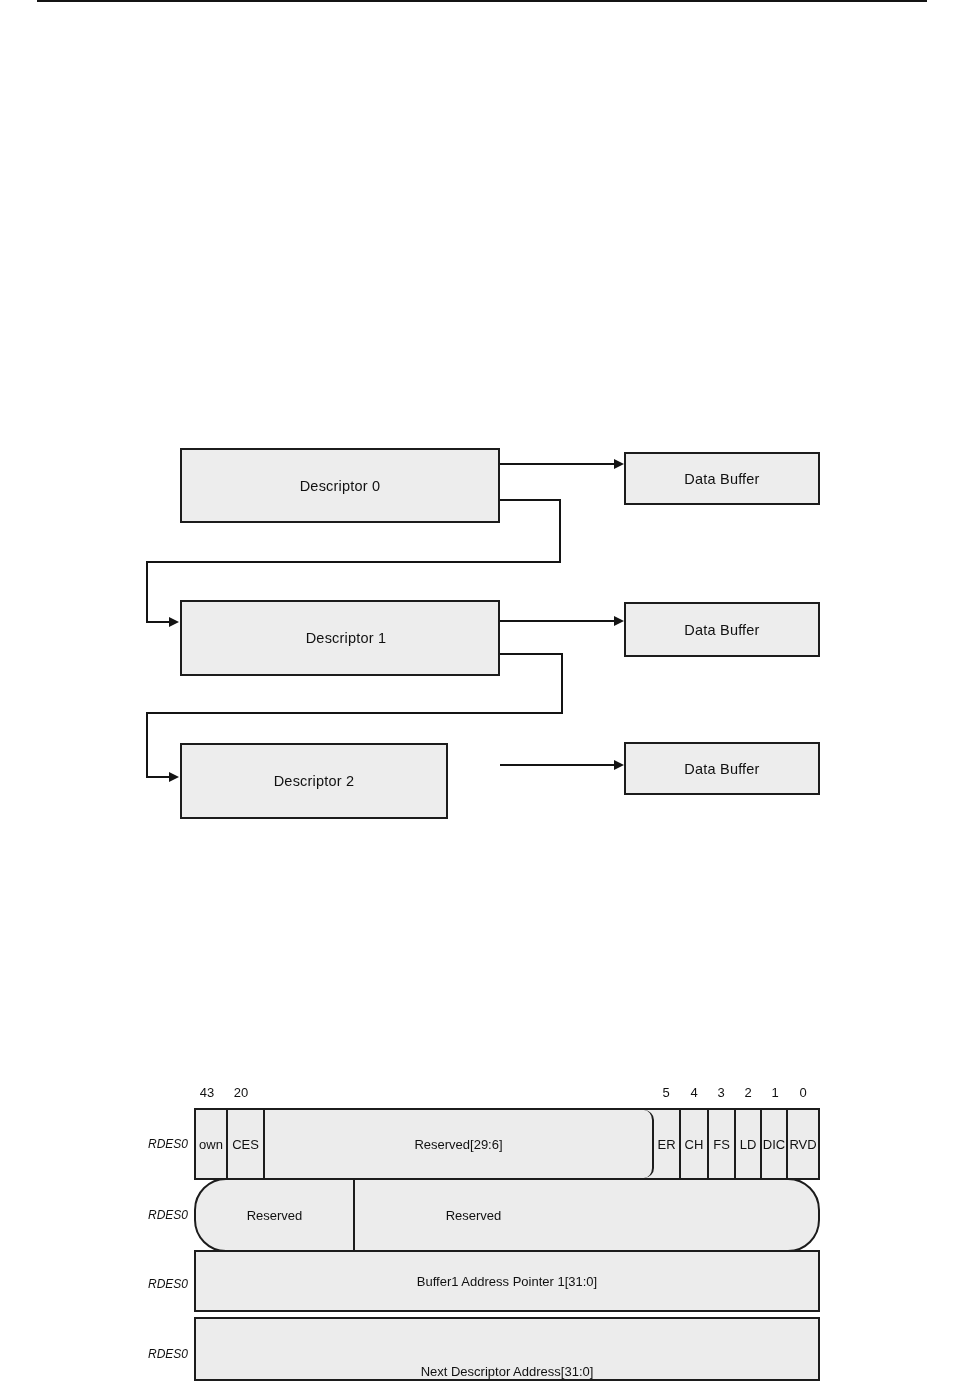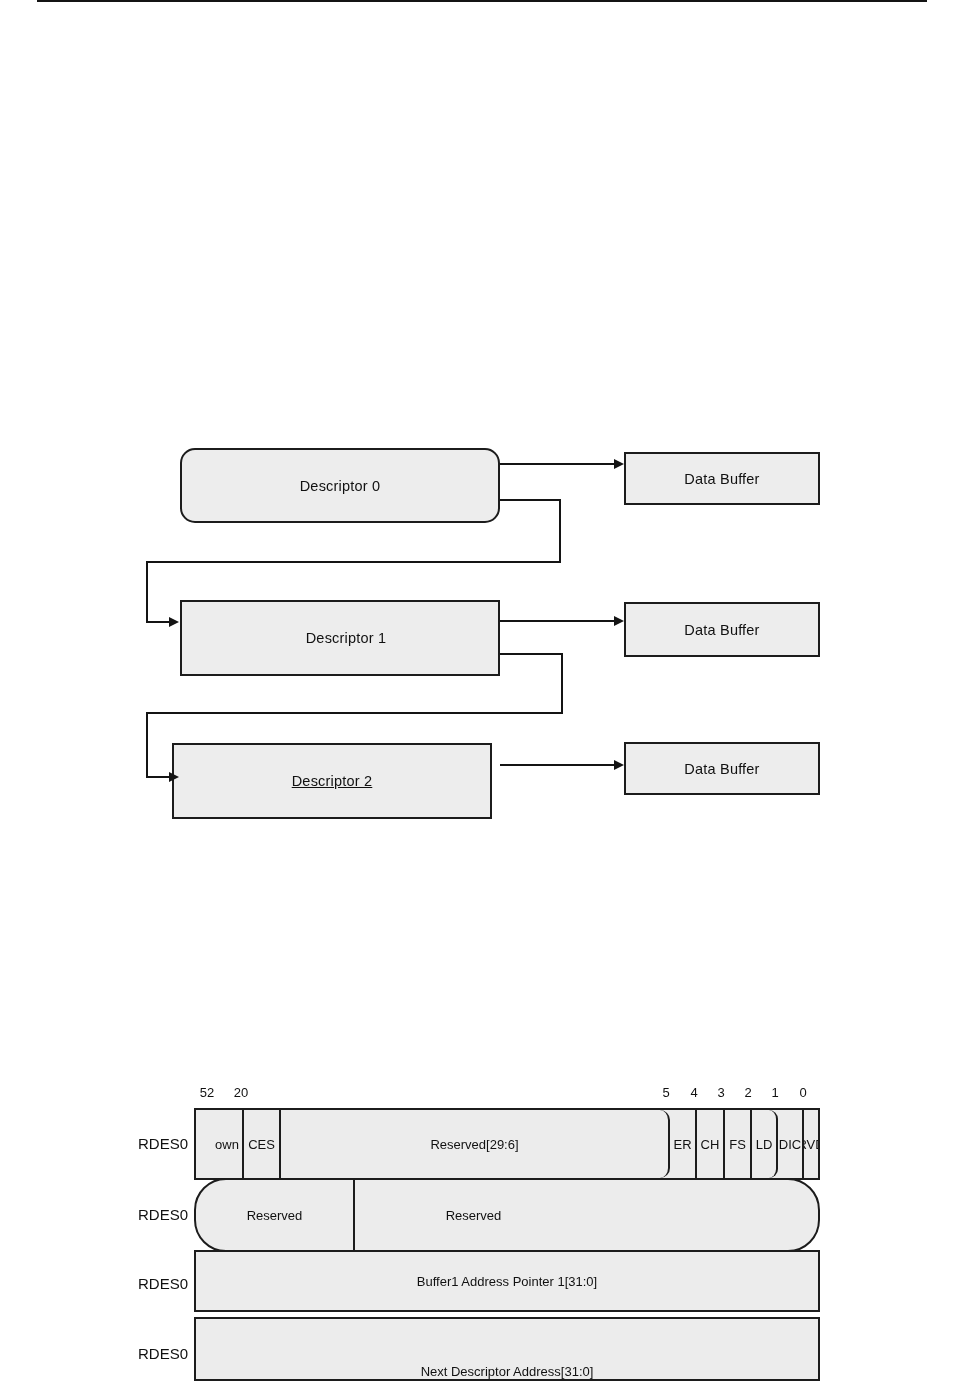--- a/index.html
+++ b/index.html
@@ -46,37 +46,37 @@
     overflow:hidden;
   }
   .cell:last-child{border-right:none;flex:1 1 auto;}
   .bit{
     position:absolute;top:1085px;height:16px;line-height:16px;
     transform:translateX(-50%);
     font-size:13px;
   }
   .reglabel{
     position:absolute;left:118px;width:70px;height:16px;line-height:16px;
-    text-align:right;font-size:15px;
+    text-align:right;font-size:12px;font-style:italic;
   }
 </style>
 </head>
 <body>
 
 <div id="page">
 
   <div class="rule" style="left:37px;top:0;width:890px;height:2px;"></div>
 
-  <div class="dbox" style="left:180px;top:448px;width:320px;height:75px;border-radius:15px;">
+  <div class="dbox" style="left:180px;top:448px;width:320px;height:75px;">
     <span>Descriptor 0</span>
   </div>
   <div class="dbox" style="left:180px;top:600px;width:320px;height:76px;padding-left:12px;">
     <span>Descriptor 1</span>
   </div>
-  <div class="dbox" style="left:172px;top:743px;width:320px;height:76px;text-decoration:underline;">
+  <div class="dbox" style="left:180px;top:743px;width:268px;height:76px;">
     <span>Descriptor 2</span>
   </div>
 
   <div class="dbox" style="left:624px;top:452px;width:196px;height:53px;">
     <span>Data Buffer</span>
   </div>
   <div class="dbox" style="left:624px;top:602px;width:196px;height:55px;">
     <span>Data Buffer</span>
   </div>
   <div class="dbox" style="left:624px;top:742px;width:196px;height:53px;">
@@ -99,42 +99,42 @@
   <div class="line" style="left:146px;top:621px;width:24px;height:2px;"></div>
   <div class="ah" style="left:169px;top:617px;"></div>
 
   <div class="line" style="left:500px;top:653px;width:63px;height:2px;"></div>
   <div class="line" style="left:561px;top:653px;width:2px;height:61px;"></div>
   <div class="line" style="left:146px;top:712px;width:417px;height:2px;"></div>
   <div class="line" style="left:146px;top:712px;width:2px;height:66px;"></div>
   <div class="line" style="left:146px;top:776px;width:24px;height:2px;"></div>
   <div class="ah" style="left:169px;top:772px;"></div>
 
-  <div class="bit" style="left:207px;">52</div>
+  <div class="bit" style="left:207px;">43</div>
   <div class="bit" style="left:241px;">20</div>
   <div class="bit" style="left:666px;">5</div>
   <div class="bit" style="left:694px;">4</div>
   <div class="bit" style="left:721px;">3</div>
   <div class="bit" style="left:748px;">2</div>
   <div class="bit" style="left:775px;">1</div>
   <div class="bit" style="left:803px;">0</div>
 
   <div class="reglabel" style="top:1136px;">RDES0</div>
   <div class="reglabel" style="top:1207px;">RDES0</div>
   <div class="reglabel" style="top:1276px;">RDES0</div>
   <div class="reglabel" style="top:1346px;">RDES0</div>
 
-  <div class="regrow" style="top:1108px;height:72px;padding-left:16px;">
+  <div class="regrow" style="top:1108px;height:72px;">
     <div class="cell" style="flex:0 0 32px;">own</div>
     <div class="cell" style="flex:0 0 37px;">CES</div>
     <div class="cell" style="flex:0 0 389px;border-radius:10px;">Reserved[29:6]</div>
     <div class="cell" style="flex:0 0 27px;">ER</div>
     <div class="cell" style="flex:0 0 28px;">CH</div>
     <div class="cell" style="flex:0 0 27px;">FS</div>
-    <div class="cell" style="flex:0 0 26px;border-radius:9px;">LD</div>
+    <div class="cell" style="flex:0 0 26px;">LD</div>
     <div class="cell" style="flex:0 0 26px;">DIC</div>
     <div class="cell">RVD</div>
   </div>
 
   <div class="regrow" style="top:1178px;height:74px;border-radius:32px;">
     <div class="cell" style="flex:0 0 159px;">Reserved</div>
     <div class="cell" style="flex:0 0 237px;">Reserved</div>
   </div>
 
   <div class="regrow" style="top:1250px;height:62px;">

